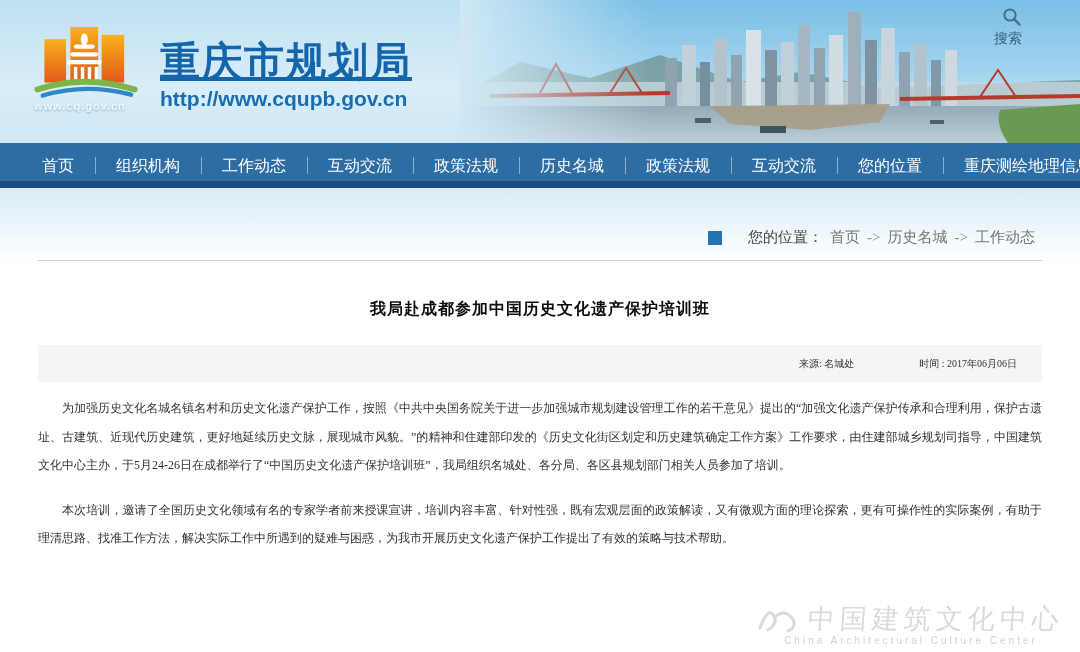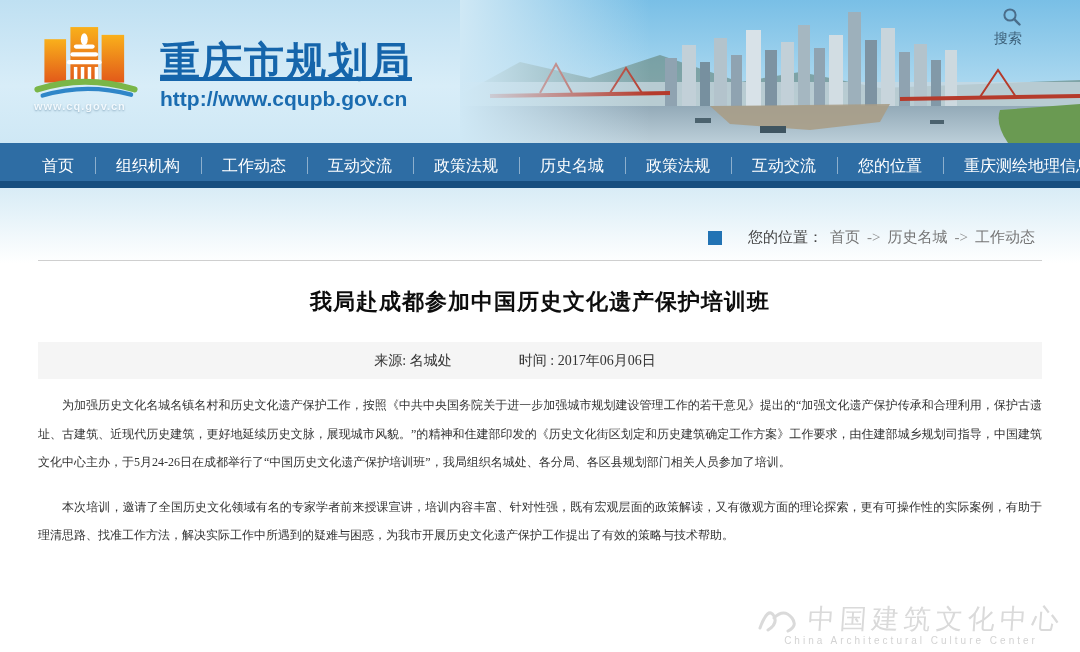--- a/index.html
+++ b/index.html
@@ -59,26 +59,26 @@
   .breadcrumb {
     padding-top:40px; padding-bottom:13px; border-bottom:1px solid #cfcfcf;
     display:flex; align-items:center; font-size:15px; color:#444;
     font-family:"Liberation Serif", serif;
     justify-content:flex-end;
   }
   .crumb-square { width:14px; height:14px; background:#2273b4; margin-right:26px; flex:none; }
   .breadcrumb a { color:#757575; text-decoration:none; margin:0 7px; }
   .crumb-sep { color:#8a8a8a; }
   .article-title {
-    text-align:center; font-size:22px; font-weight:bold; color:#0d0d0d;
-    margin-top:26px; font-family:Liberation Serif, serif; letter-spacing:1px;
+    text-align:center; font-size:16px; font-weight:bold; color:#0d0d0d;
+    margin-top:38px; font-family:Liberation Serif, serif; letter-spacing:1px;
   }
   .meta-bar {
     background:#f5f5f5; height:37px; line-height:37px; margin-top:25px;
-    font-size:14px; color:#333; text-align:center;
+    font-size:10px; color:#333; text-align:right;
     font-family:"Liberation Serif", serif;
   }
   .meta-inner { display:inline-block; position:relative; left:-25px; }
   .meta-inner .sep { display:inline-block; width:60px; }
   .article-body { margin-top:12px; }
   .article-body p {
     font-size:12px; line-height:28.5px; color:#333; text-align:justify;
     text-indent:2em; margin-bottom:16px;
     font-family:"Liberation Serif", serif;
   }

